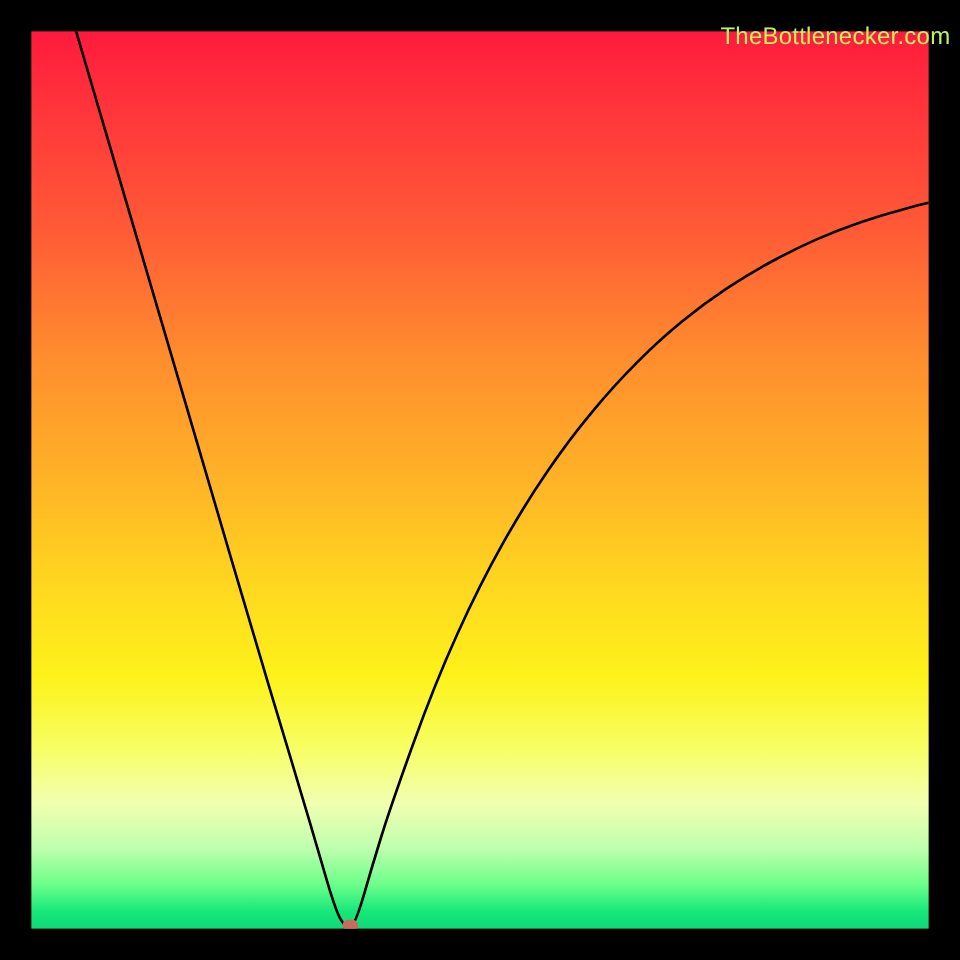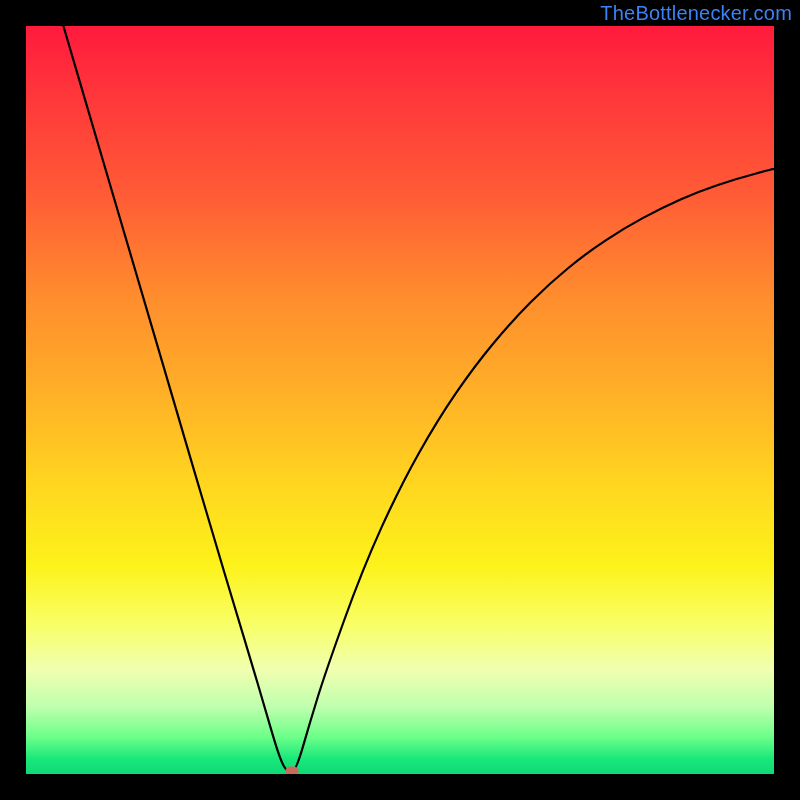--- a/index.html
+++ b/index.html
@@ -12,23 +12,23 @@
     font-family: Arial, Helvetica, sans-serif;
   }
   .frame {
     position: relative;
     width: 800px;
     height: 800px;
     background: #000;
   }
   .watermark {
     position: absolute;
-    top: 2px;
+    top: 20px;
     right: 8px;
-    color: #3b82f6;
+    color: #bef264;
     font-size: 20px;
     font-weight: 400;
     letter-spacing: 0.2px;
     z-index: 5;
   }
   .plot-area {
     position: absolute;
     left: 26px;
     top: 26px;
     width: 748px;

